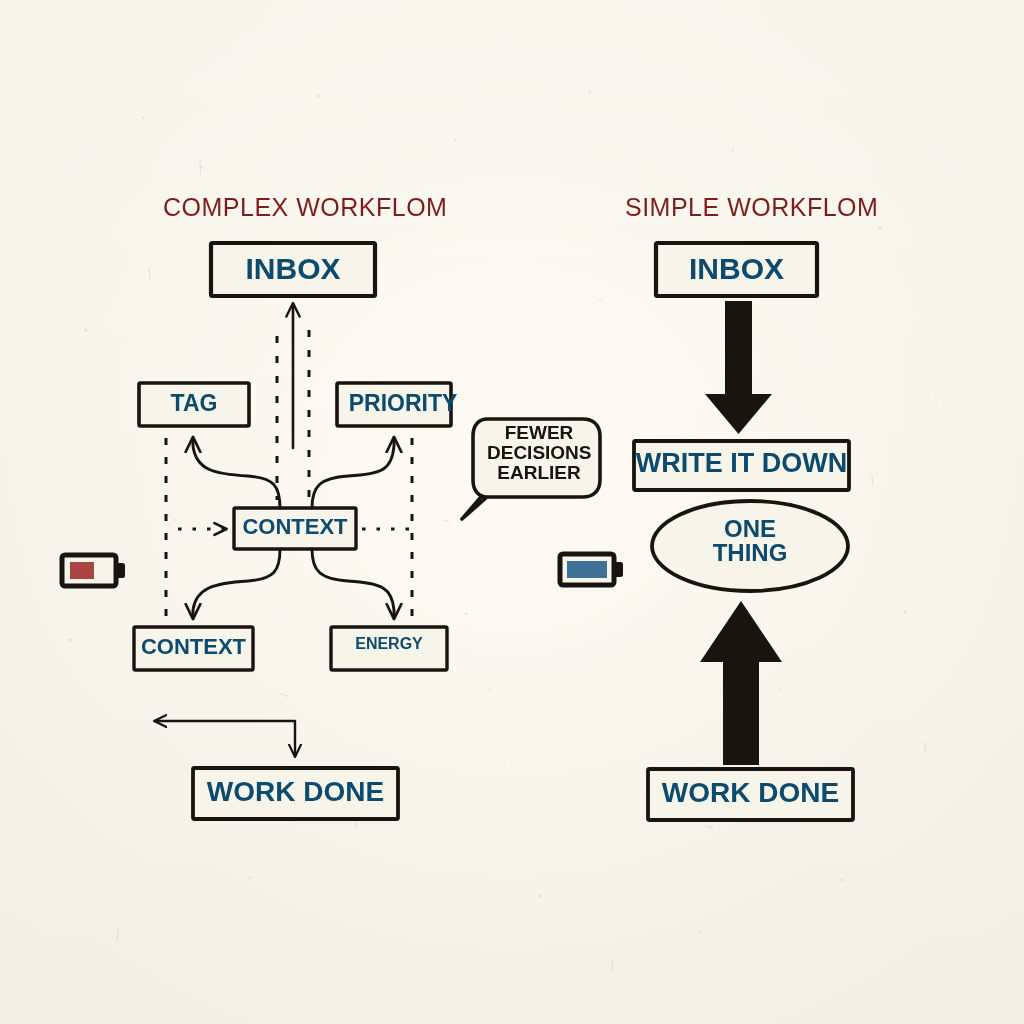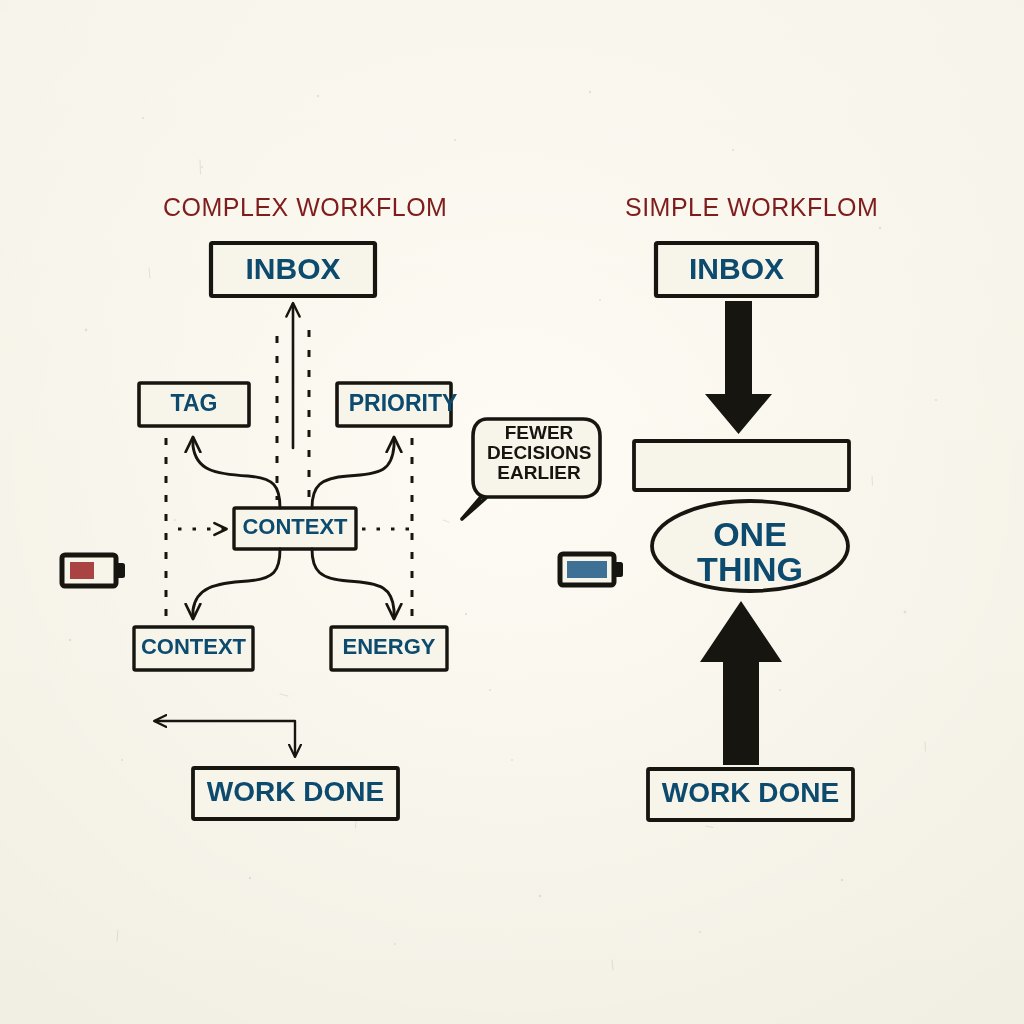--- a/index.html
+++ b/index.html
@@ -229,28 +229,29 @@
   <div class="node-label" style="left:211px; top:254px; width:164px; font-size:30px;">INBOX</div>
 
   <div class="node-label" style="left:139px; top:392px; width:110px; font-size:23px;">TAG</div>
 
   <div class="node-label" style="left:337px; top:392px; width:114px; font-size:23px;padding-left:9px;">PRIORITY</div>
 
   <div class="node-label" style="left:234px; top:516px; width:122px; font-size:22px;">CONTEXT</div>
 
   <div class="node-label" style="left:134px; top:636px; width:119px; font-size:22px;">CONTEXT</div>
 
-  <div class="node-label" style="left:331px; top:636px; width:116px; font-size:22px;">ENERGY</div>
+  <div class="node-label" style="left:331px; top:636px; width:116px; font-size:16px;">ENERGY</div>
 
   <div class="node-label" style="left:193px; top:778px; width:205px; font-size:28px;">WORK DONE</div>
 
   <div class="node-label" style="left:656px; top:254px; width:161px; font-size:30px;">INBOX</div>
 
-
-  <div class="node-label" style="left:652px; top:517px; width:196px; font-size:34px; white-space:pre-line;">ONE
+  <div class="node-label" style="left:634px; top:450px; width:215px; font-size:27px;">WRITE IT DOWN</div>
+
+  <div class="node-label" style="left:652px; top:517px; width:196px; font-size:24px; white-space:pre-line;">ONE
 THING</div>
 
   <div class="node-label" style="left:648px; top:779px; width:205px; font-size:28px;">WORK DONE</div>
 
   <div class="bubble-label" style="left:487px; top:423px; width:104px; font-size:19px;">FEWER
 DECISIONS
 EARLIER</div>
 
 </div>
 

